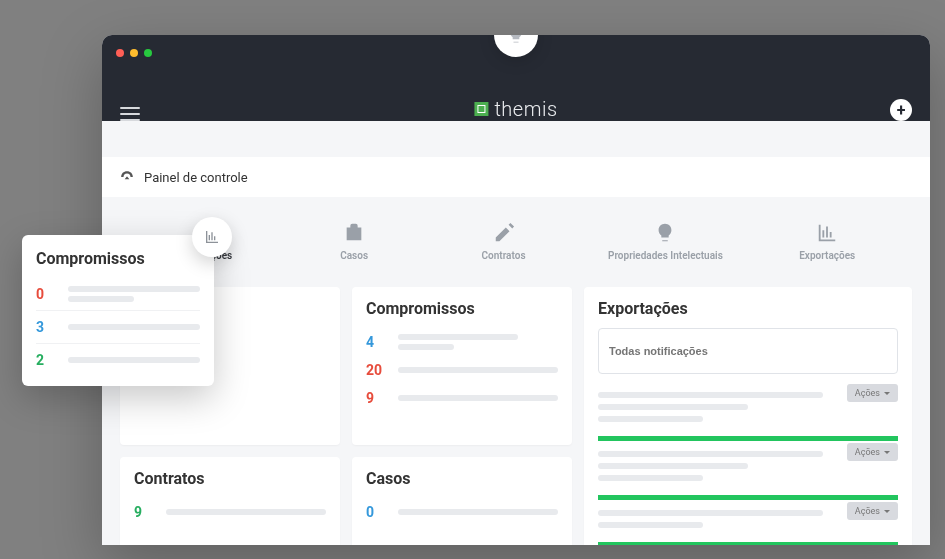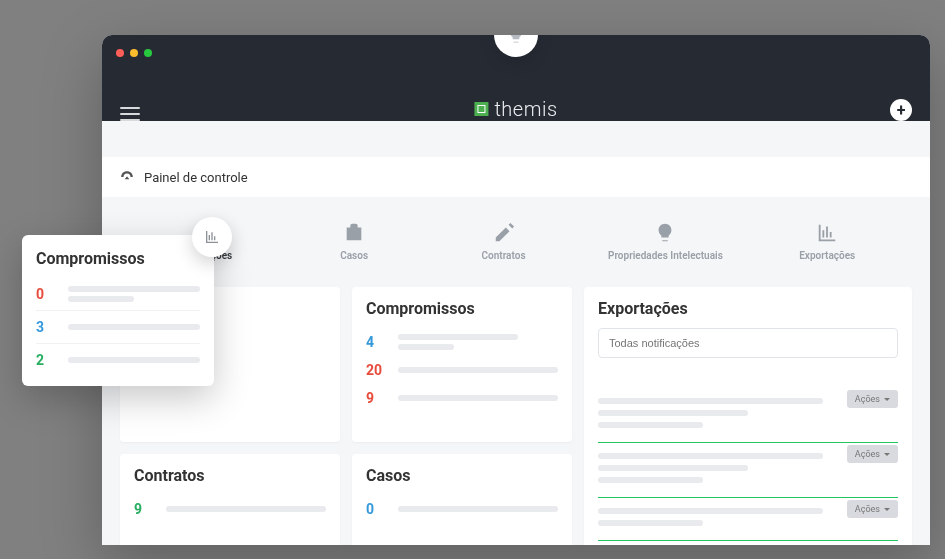--- a/index.html
+++ b/index.html
@@ -159,29 +159,30 @@
   }
   .skel.w75 { width: 75%; }
   .skel.w50 { width: 50%; }
   .skel.w35 { width: 35%; }
   .skel.w100 { width: 100%; }
   .notif-card { grid-row: span 2; position: relative; }
   .notif-input {
     width: 100%;
     border: 1px solid #e0e3e8;
     border-radius: 4px;
-    padding: 8px 10px;
+    padding: 16px 10px;
     font-size: 11px;
     color: #999;
-    margin-bottom: 30px;
+    margin-bottom: 8px;
+    font-weight: bold;
   }
   .notif-item {
     position: relative;
     padding: 10px 0 14px;
-    border-bottom: 1px solid #22c55e;
+    border-bottom: 5px solid #22c55e;
   }
   .action-btn {
     position: absolute;
     right: 0;
     top: 2px;
     background: #d8dadf;
     color: #777;
     font-size: 9px;
     padding: 4px 8px;
     border-radius: 3px;

